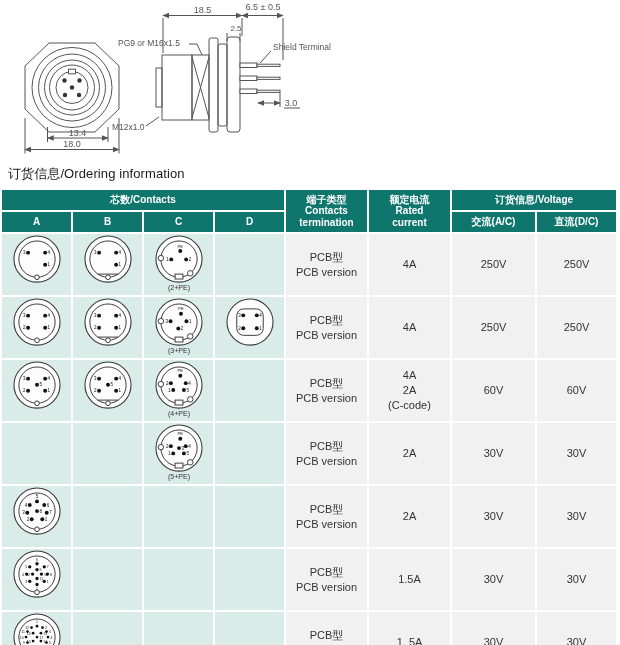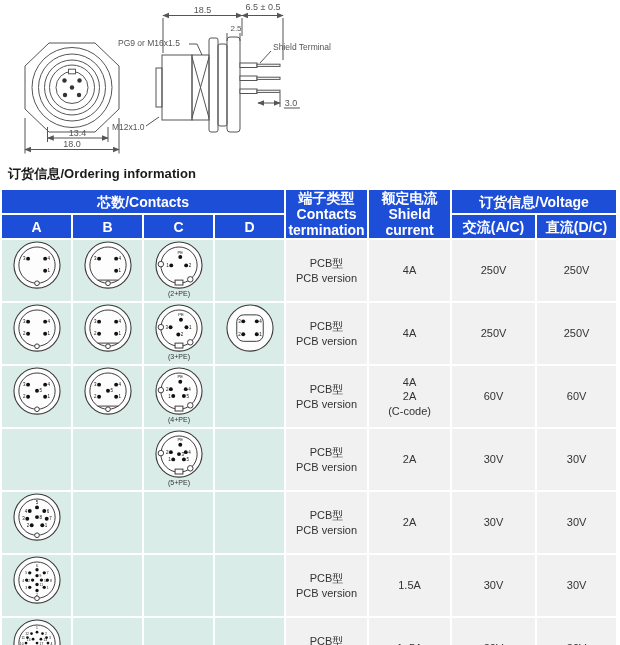--- a/index.html
+++ b/index.html
@@ -1,21 +1,21 @@
 <!DOCTYPE html>
 <html><head>
 <meta charset="utf-8">
 <style>
   html,body{margin:0;padding:0;background:#fff;}
   body{width:620px;height:645px;overflow:hidden;font-family:"Liberation Sans",sans-serif;-webkit-font-smoothing:antialiased;}
   .page{position:relative;width:620px;height:645px;background:#fff;}
   .drawing-wrap{margin:0;padding:0;}
-  .section-title{font-size:13px;font-weight:bold;color:#1a1a1a;margin:3px 8px 5px 8px;letter-spacing:.1px;}
+  .section-title{font-size:13px;font-weight:normal;color:#1a1a1a;margin:3px 8px 5px 8px;letter-spacing:.1px;}
   table.ordering{border-collapse:separate;border-spacing:2px;table-layout:fixed;width:618px;margin-left:0px;background:#fff;}
-  table.ordering th{background:#1d4ed8;color:#fff;font-size:14px;font-weight:bold;text-align:center;vertical-align:middle;line-height:1.15;white-space:pre-line;padding:0;height:20px;}
+  table.ordering th{background:#0f766e;color:#fff;font-size:10px;font-weight:bold;text-align:center;vertical-align:middle;line-height:1.15;white-space:pre-line;padding:0;height:20px;}
   table.ordering td{padding:0;text-align:center;vertical-align:middle;}
   td.contact-cell{background:#DAECE8;height:56px;}
   td.data-cell{background:#F1F1F1;font-size:11px;color:#333;white-space:pre-line;line-height:1.35;}
   svg.conn{display:block;margin:0 auto;}
   svg text{font-family:"Liberation Sans",sans-serif;}
 </style>
 </head>
 <body>
 
 <div class="page">
@@ -114,21 +114,21 @@
         <col style="width:83px">
         <col style="width:79px">
     </colgroup>
     <thead>
       <tr>
         <th colspan="4">芯数/Contacts</th>
         <th rowspan="2">端子类型
 Contacts
 termination</th>
         <th rowspan="2">额定电流
-Shield
+Rated
 current</th>
         <th colspan="2">订货信息/Voltage</th>
       </tr>
       <tr>
         <th>A</th>
         <th>B</th>
         <th>C</th>
         <th>D</th>
         <th>交流(A/C)</th>
         <th>直流(D/C)</th>

